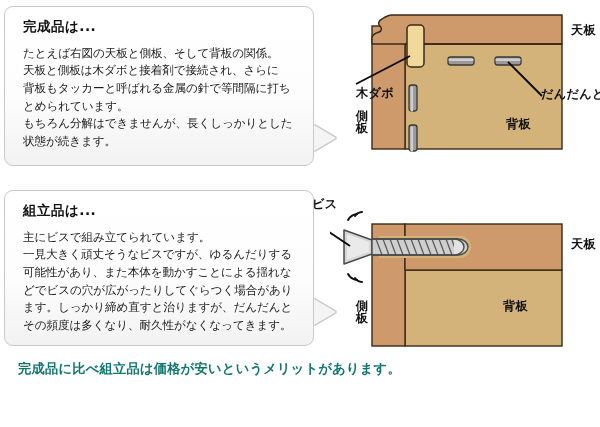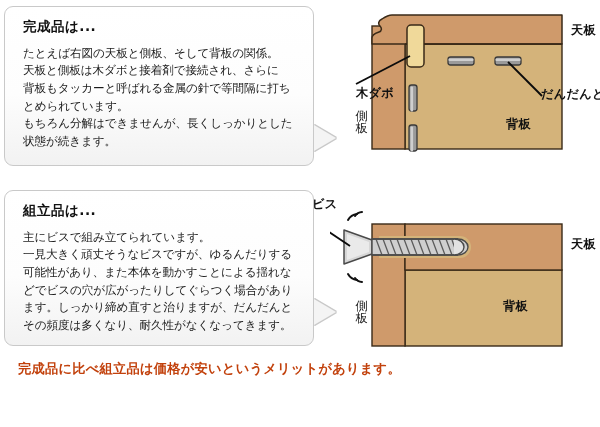--- a/index.html
+++ b/index.html
@@ -46,36 +46,36 @@
   #bubble2 .tail{left:309px;top:108px;}
 
   
   .point-wrap{position:absolute;left:8px;top:358px;width:580px;}
   .point-label{
     font-size:13px;font-weight:bold;color:#ec1c24;
     letter-spacing:.2px;line-height:1.15;
   }
   .point-text{
     margin-top:3px;margin-left:10px;
-    font-size:13.2px;font-weight:bold;color:#c2410c;
+    font-size:13.2px;font-weight:bold;color:#0f766e;
     letter-spacing:.3px;line-height:1.2;
   }
 
   
   .diagram{position:absolute;}
   #diagram1{left:330px;top:0px;width:270px;height:180px;}
   #diagram2{left:330px;top:186px;width:270px;height:166px;}
 
   .lbl{
     position:absolute;font-size:12.2px;font-weight:bold;
     color:#111;letter-spacing:.3px;line-height:1.05;white-space:nowrap;text-align:center;
   }
   .lbl-v{
-    position:absolute;font-size:12.2px;font-weight:normal;color:#111;
-    line-height:1.02;width:13px;text-align:center;
+    position:absolute;font-size:12.2px;font-weight:bold;color:#111;
+    line-height:1.02;width:13px;text-align:right;
     word-break:break-all;
   }
 </style>
 </head>
 <body>
 
 <div class="stage">
 
   <div class="bubble" id="bubble1">
     <div class="bubble-inner">

